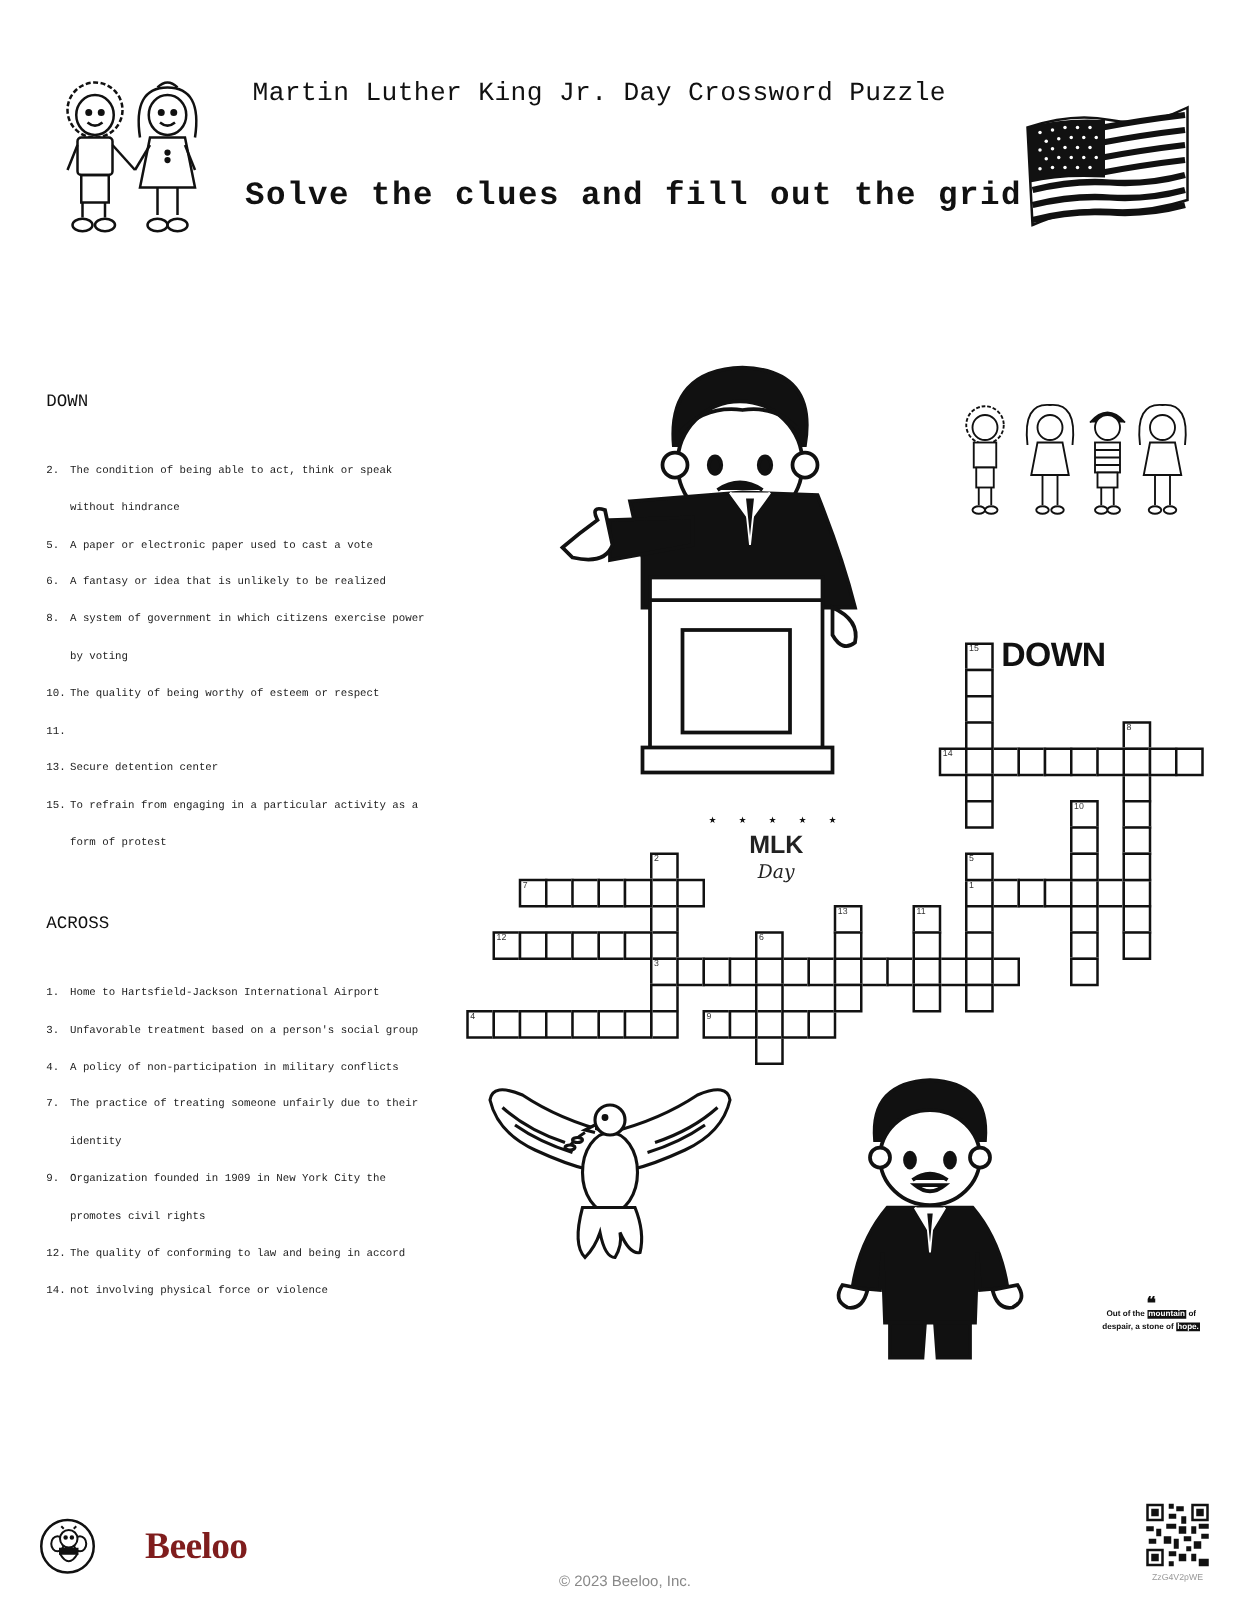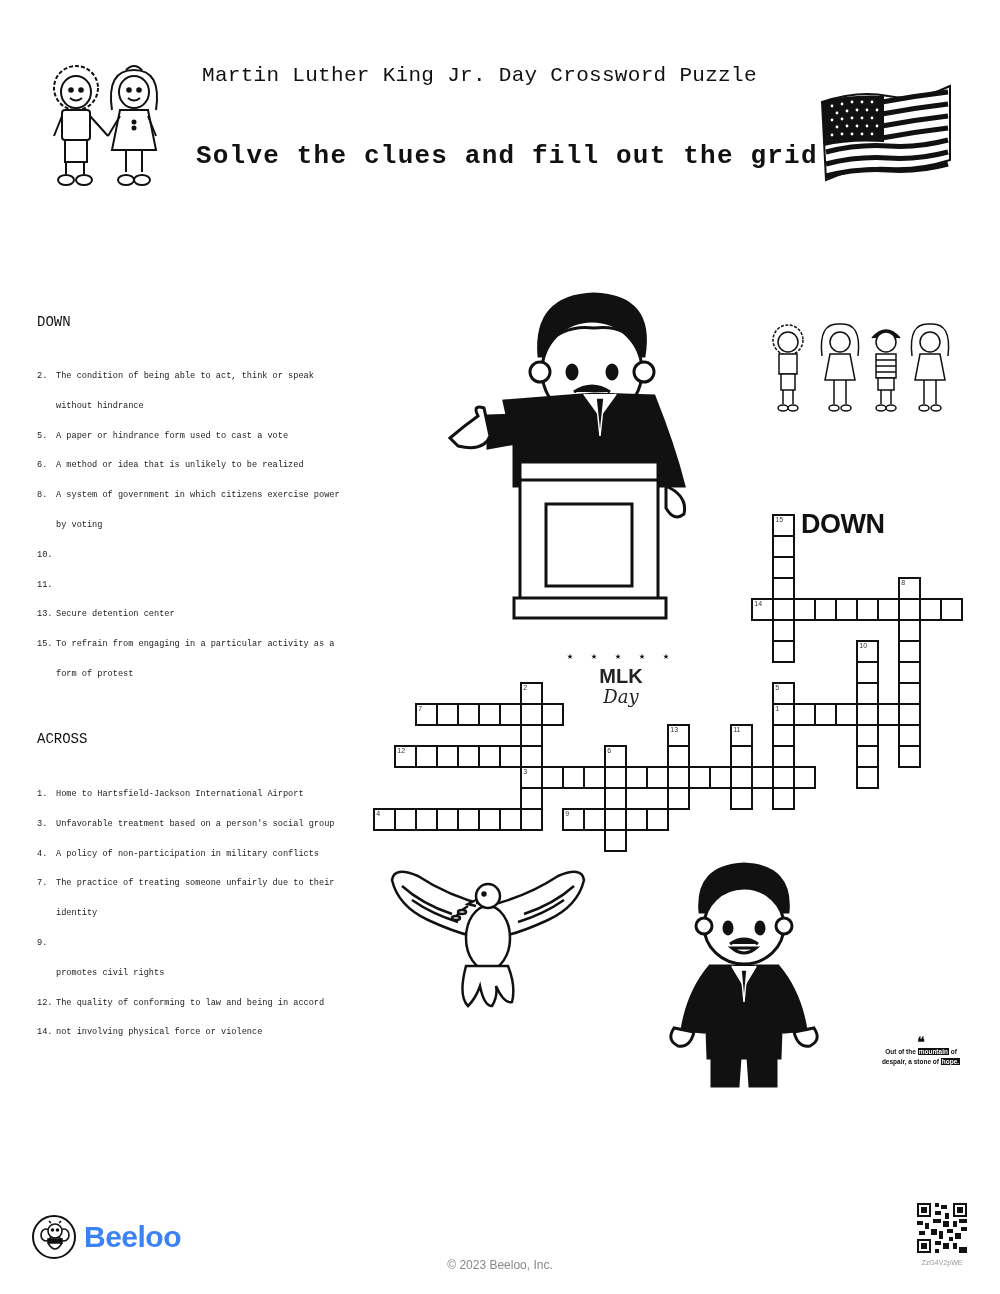--- a/index.html
+++ b/index.html
@@ -16,29 +16,29 @@
   .clue-cont { padding-left: 19px; }
 
   #grid { position: absolute; left: 0; top: 0; width: 1000px; height: 1294px; pointer-events: none; }
   .cell { position: absolute; width: 22.5px; height: 22.5px; border: 2px solid #111; background: #fff; pointer-events: auto; }
   .cell-num { position: absolute; left: 1px; top: 0px; font-family: "Liberation Sans", sans-serif; font-size: 7px; color: #333; line-height: 8px; }
 
   .peace { position: absolute; left: 801px; top: 509px; font-family: "Liberation Sans", sans-serif; font-weight: bold; font-size: 27px; letter-spacing: -0.5px; color: #111; }
   .mlk { position: absolute; left: 566px; top: 652px; width: 110px; text-align: center; }
   .mlk-stars { font-size: 10px; letter-spacing: 6px; color: #111; line-height: 10px; }
   .mlk-main { font-family: "Liberation Sans", sans-serif; font-weight: bold; font-size: 20px; line-height: 28px; color: #222; }
-  .mlk-day { font-family: "DejaVu Serif", serif; font-style: italic; font-size: 18px; line-height: 14px; color: #222; }
+  .mlk-day { font-family: "DejaVu Serif", serif; font-style: italic; font-size: 15px; line-height: 14px; color: #222; }
 
   .quote { position: absolute; left: 876px; top: 1037px; width: 90px; text-align: center; font-family: "Liberation Sans", sans-serif; font-size: 6.5px; font-weight: bold; line-height: 10px; color: #111; }
   .quote .qmark { font-size: 14px; line-height: 10px; display: block; }
   .hl { background: #111; color: #fff; padding: 0 1px; }
 
   .footer-logo { position: absolute; left: 32px; top: 1215px; display: flex; align-items: center; gap: 8px; }
   .logo-circle { width: 44px; height: 44px; border: 2px solid #111; border-radius: 50%; position: relative; }
-  .logo-text { font-family: Liberation Sans, sans-serif; font-weight: bold; font-size: 30px; color: #3b82f6; letter-spacing: -0.5px; }
+  .logo-text { font-family: Liberation Serif, serif; font-weight: bold; font-size: 30px; color: #7f1d1d; letter-spacing: -0.5px; margin-left: 32px; }
   .copyright { position: absolute; left: 0; width: 1000px; top: 1258px; text-align: center; font-family: "Liberation Sans", sans-serif; font-size: 12px; color: #888; }
   .qr { position: absolute; left: 917px; top: 1203px; width: 50px; height: 50px; }
   .qr-code { position: absolute; left: 910px; top: 1259px; width: 64px; text-align: center; font-family: "Liberation Sans", sans-serif; font-size: 7px; color: #999; }
 
   svg { position: absolute; overflow: visible; }
 </style>
 </head>
 <body>
 
 <div class="title">Martin Luther King Jr. Day Crossword Puzzle</div>
@@ -124,35 +124,36 @@
 <ul class="clue-list" id="down-list" style="top:371px">
     <li class="clue-line">
       <span class="clue-num">2.</span>
       <span>The condition of being able to act, think or speak</span>
     </li>
     <li class="clue-line clue-cont">
       <span>without hindrance</span>
     </li>
     <li class="clue-line">
       <span class="clue-num">5.</span>
-      <span>A paper or hindrance form used to cast a vote</span>
+      <span>A paper or electronic paper used to cast a vote</span>
     </li>
     <li class="clue-line">
       <span class="clue-num">6.</span>
-      <span>A method or idea that is unlikely to be realized</span>
+      <span>A fantasy or idea that is unlikely to be realized</span>
     </li>
     <li class="clue-line">
       <span class="clue-num">8.</span>
       <span>A system of government in which citizens exercise power</span>
     </li>
     <li class="clue-line clue-cont">
       <span>by voting</span>
     </li>
     <li class="clue-line">
       <span class="clue-num">10.</span>
+      <span>The quality of being worthy of esteem or respect</span>
     </li>
     <li class="clue-line">
       <span class="clue-num">11.</span>
     </li>
     <li class="clue-line">
       <span class="clue-num">13.</span>
       <span>Secure detention center</span>
     </li>
     <li class="clue-line">
       <span class="clue-num">15.</span>
@@ -179,20 +180,21 @@
     </li>
     <li class="clue-line">
       <span class="clue-num">7.</span>
       <span>The practice of treating someone unfairly due to their</span>
     </li>
     <li class="clue-line clue-cont">
       <span>identity</span>
     </li>
     <li class="clue-line">
       <span class="clue-num">9.</span>
+      <span>Organization founded in 1909 in New York City the</span>
     </li>
     <li class="clue-line clue-cont">
       <span>promotes civil rights</span>
     </li>
     <li class="clue-line">
       <span class="clue-num">12.</span>
       <span>The quality of conforming to law and being in accord</span>
     </li>
     <li class="clue-line">
       <span class="clue-num">14.</span>

